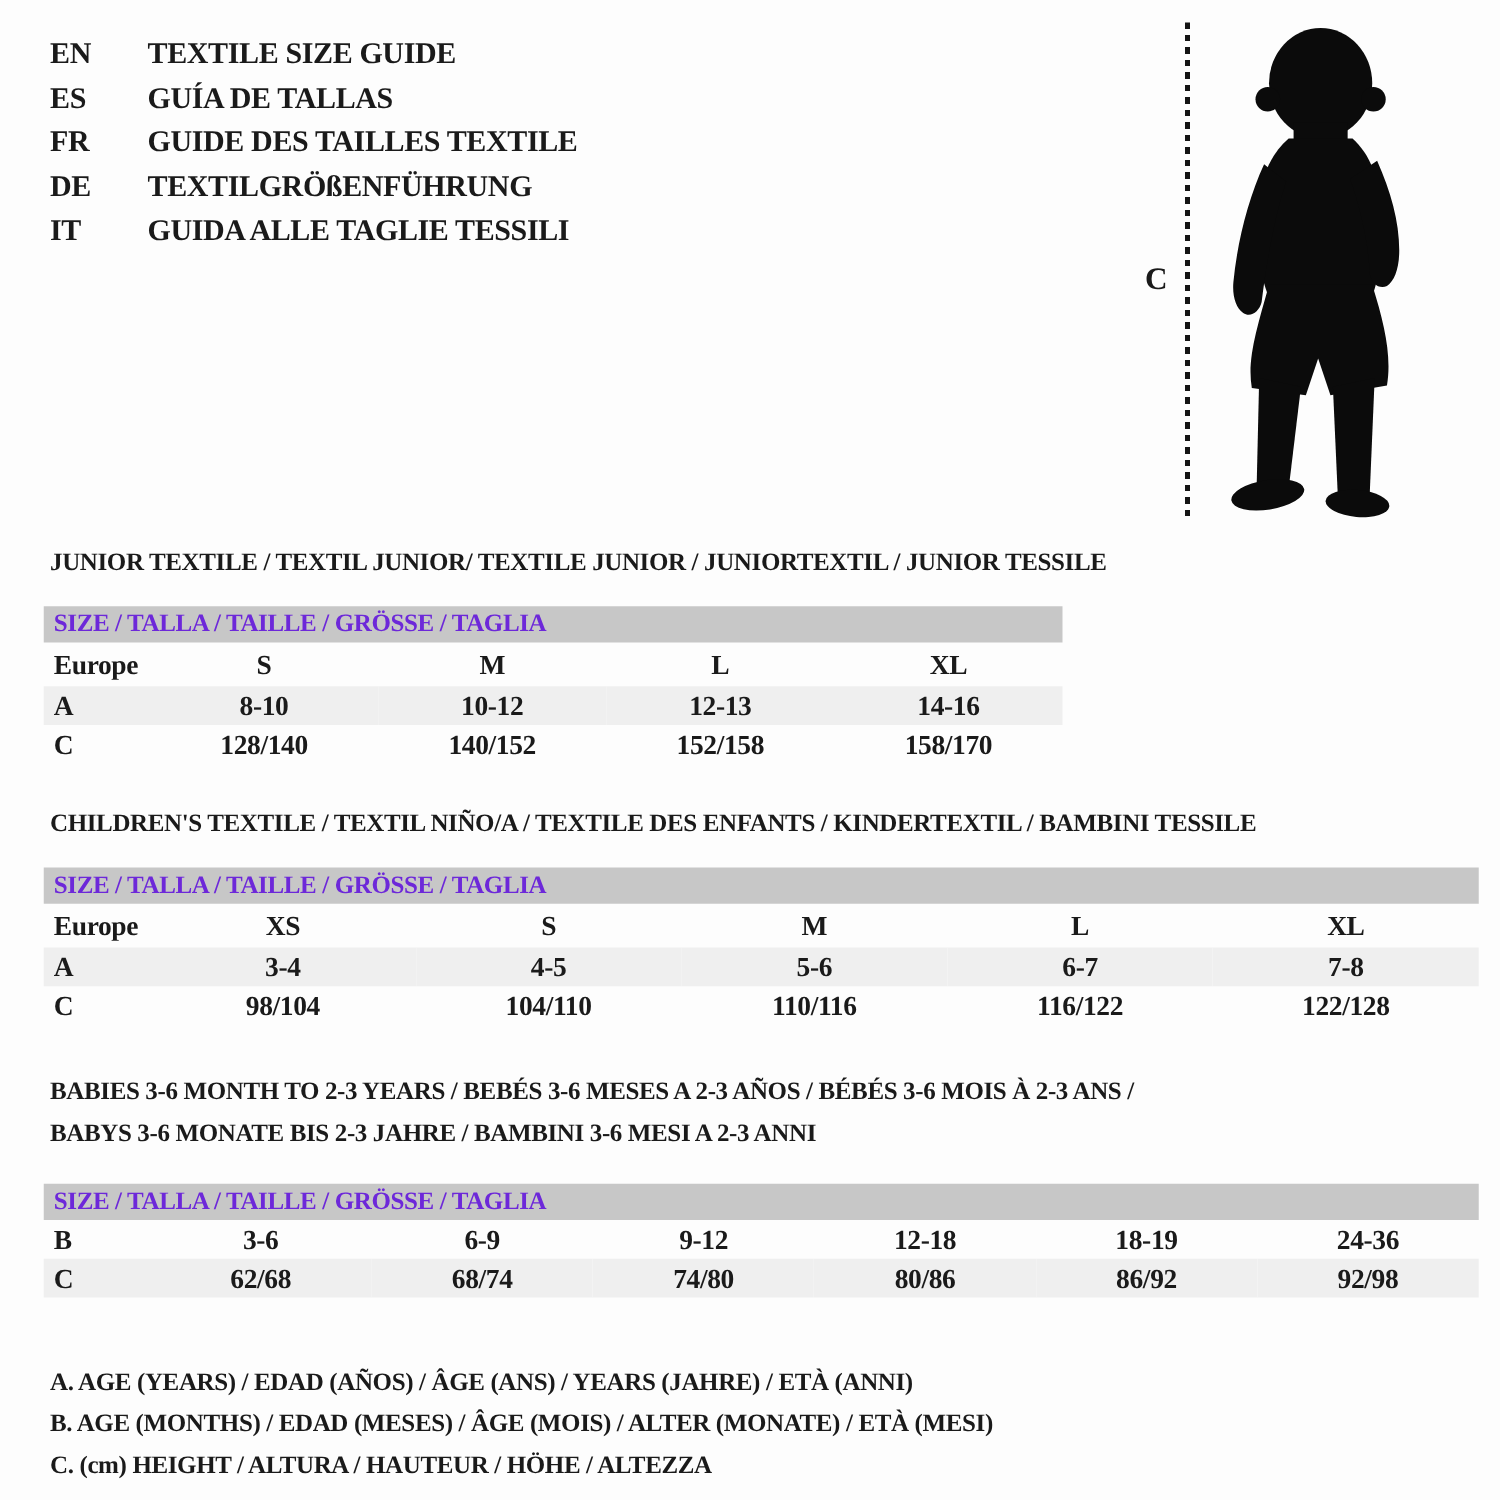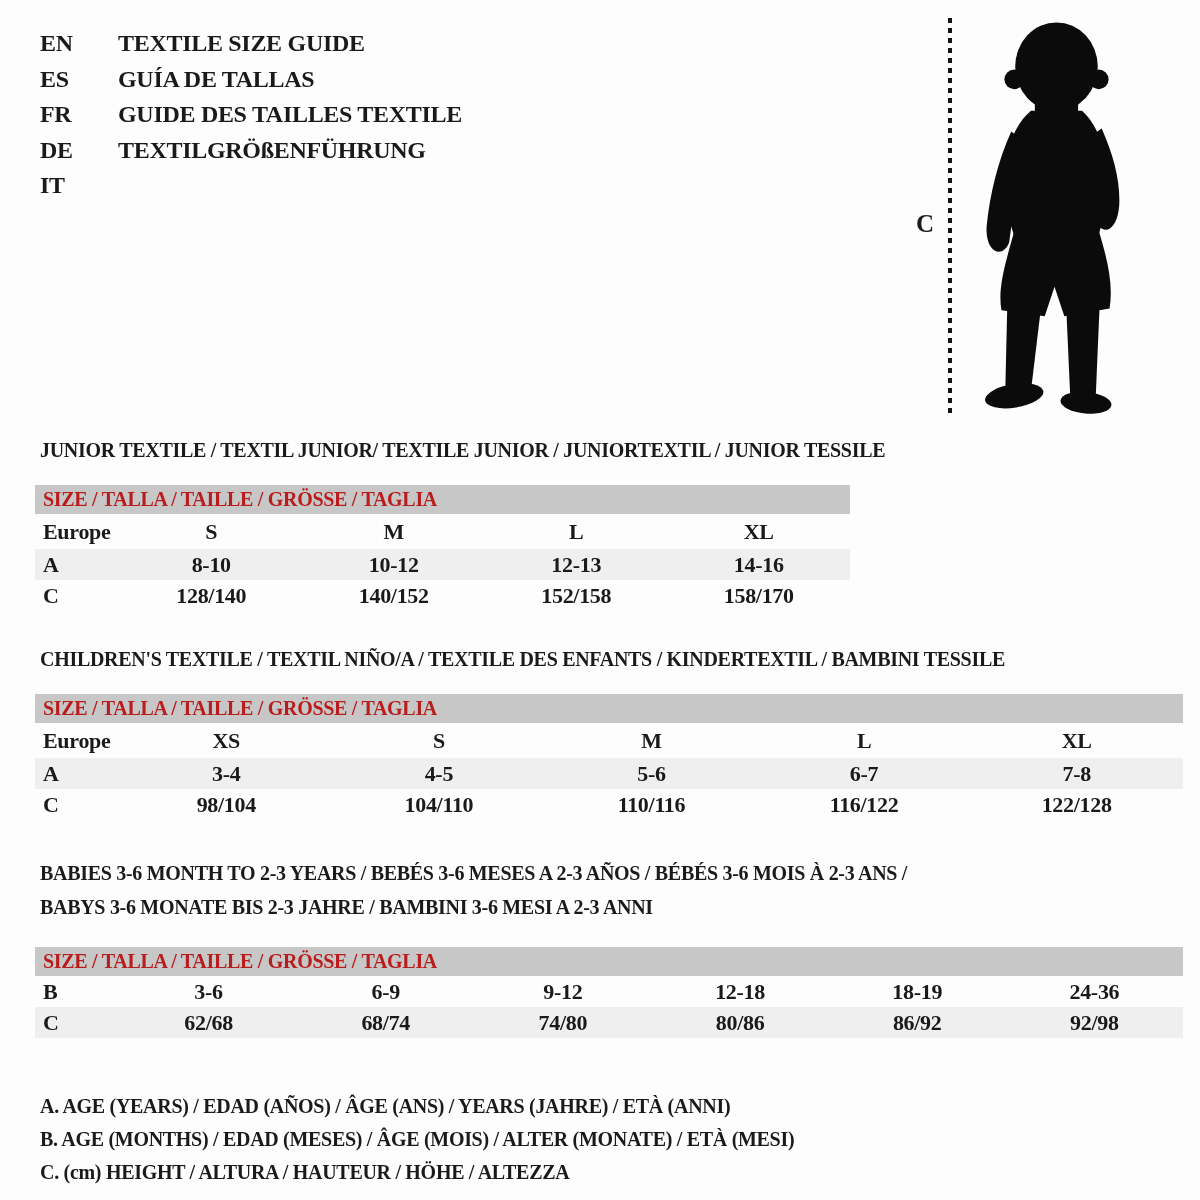--- a/index.html
+++ b/index.html
@@ -26,21 +26,21 @@
   .dash-line {
     width:4px; height:398px; margin-top:4px;
     background:repeating-linear-gradient(to bottom, #141414 0 5px, transparent 5px 10px);
   }
   .figure svg { margin-left:18px; display:block; }
 
   
   .section-title { font-size:20px; margin:0 0 23px 40px; line-height:24px; }
   .section-title.first { padding-top:8px; }
   .size-bar {
-    height:29px; line-height:29px; background:#c7c7c7; color:#b91c1c;
+    height:29px; line-height:29px; background:#c7c7c7; color:#6d28d9;
     font-size:20px; padding-left:8px; margin-left:35px;
   }
   .w-narrow { width:815px; }
   .w-wide  { width:1148px; }
   table { border-collapse:collapse; table-layout:fixed; margin-left:35px; }
   td { font-size:22px; text-align:center; padding:0; height:31px; vertical-align:middle; }
   td.rowhead { text-align:left; padding-left:8px; width:85px; }
   tr.head-row td { height:35px; }
   tr.shaded { background:#efefef; }
   .gap-lg { margin-top:36px; }
@@ -69,20 +69,21 @@
       <div class="lang-row">
         <span class="lang-code">FR</span>
         <span class="lang-label">GUIDE DES TAILLES TEXTILE</span>
       </div>
       <div class="lang-row">
         <span class="lang-code">DE</span>
         <span class="lang-label">TEXTILGRÖßENFÜHRUNG</span>
       </div>
       <div class="lang-row">
         <span class="lang-code">IT</span>
+        <span class="lang-label">GUIDA ALLE TAGLIE TESSILI</span>
       </div>
     </div>
 
     <div class="figure">
       <span class="c-label">C</span>
       <div class="dash-line"></div>
       <svg width="172" height="405" viewBox="0 0 175 405" aria-hidden="true">
         <g fill="#0b0b0b">
           <ellipse cx="88" cy="50" rx="42" ry="45"></ellipse>
           <circle cx="45" cy="63" r="10"></circle>

